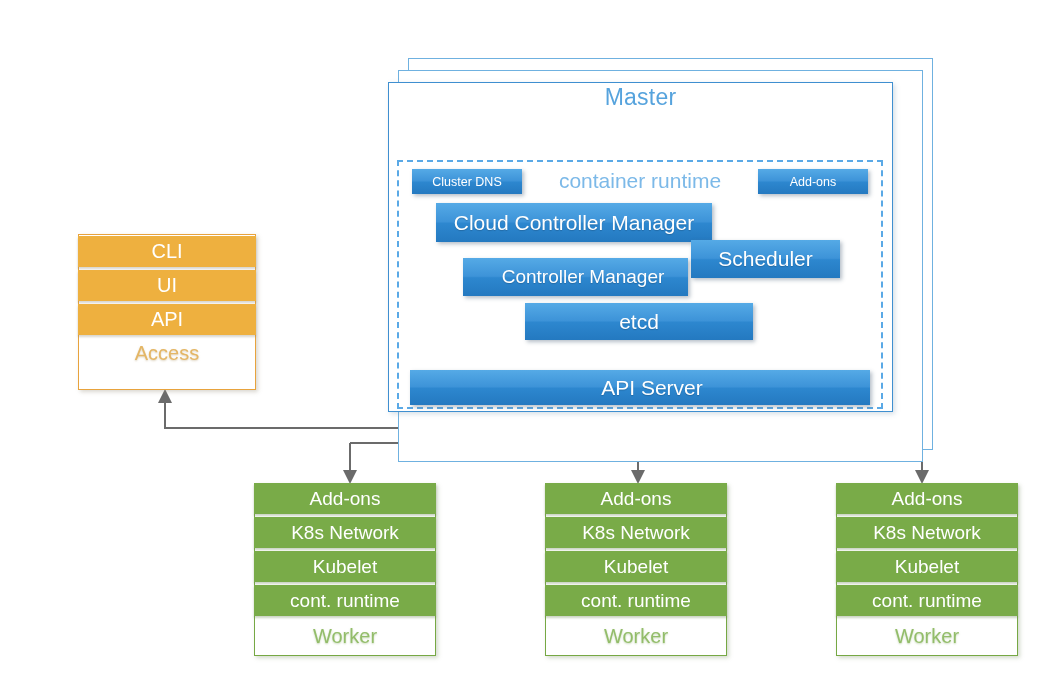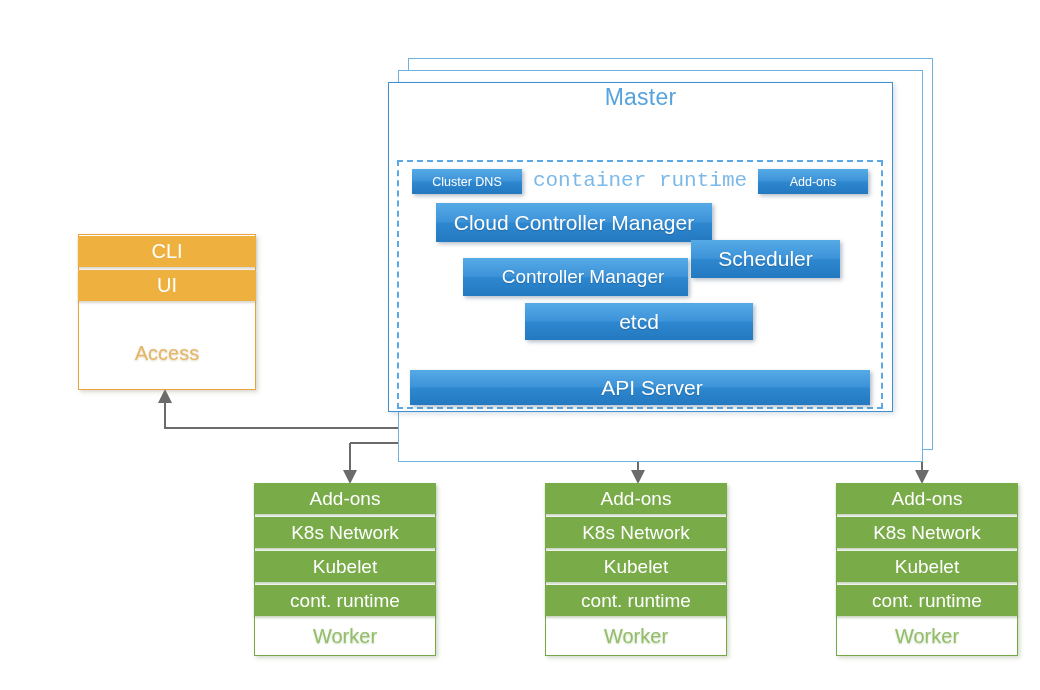--- a/index.html
+++ b/index.html
@@ -26,21 +26,21 @@
     letter-spacing:.2px;
   }
 
   
   .runtime-box{
     position:absolute;left:397px;top:160px;width:486px;height:249px;
     border:2px dashed #5aa9e6;box-sizing:border-box;background:transparent;
   }
   .runtime-title{
     position:absolute;left:397px;top:169px;width:486px;
-    text-align:center;font-size:21px;color:#7cb9e8;font-family:Liberation Mono, monospace;
+    text-align:center;font-size:21px;color:#7cb9e8;
   }
 
   
   .bluebox{
     position:absolute;box-sizing:border-box;
     background:linear-gradient(to bottom,#55aae6 0%,#3d93d8 48%,#2d87cf 52%,#2479c0 100%);
     color:#ffffff;display:flex;align-items:center;justify-content:center;
     box-shadow:2px 2px 4px rgba(90,110,130,.45);
     text-shadow:0 1px 1px rgba(0,0,0,.18);
   }
@@ -160,20 +160,21 @@
 
   <div class="bluebox b-ccm">Cloud Controller Manager</div>
   <div class="bluebox b-cm">Controller Manager</div>
   <div class="bluebox b-etcd">etcd</div>
   <div class="bluebox b-sched">Scheduler</div>
   <div class="bluebox b-api">API Server</div>
 
   <div class="access-panel"></div>
   <div class="orange-bar ob-cli">CLI</div>
   <div class="orange-bar ob-ui">UI</div>
+  <div class="orange-bar ob-api">API</div>
   <div class="access-foot">Access</div>
 
   <div class="worker w1">
     <div class="worker-shell"></div>
     <div class="green-bar gb0">Add-ons</div>
     <div class="green-bar gb1">K8s Network</div>
     <div class="green-bar gb2">Kubelet</div>
     <div class="green-bar gb3">cont. runtime</div>
     <div class="worker-foot">Worker</div>
   </div>

